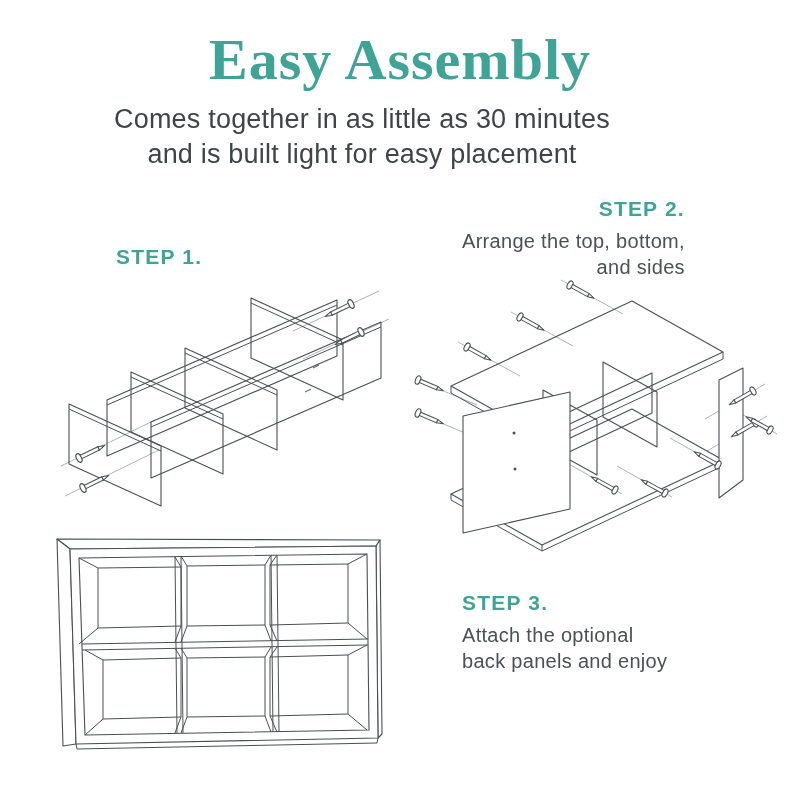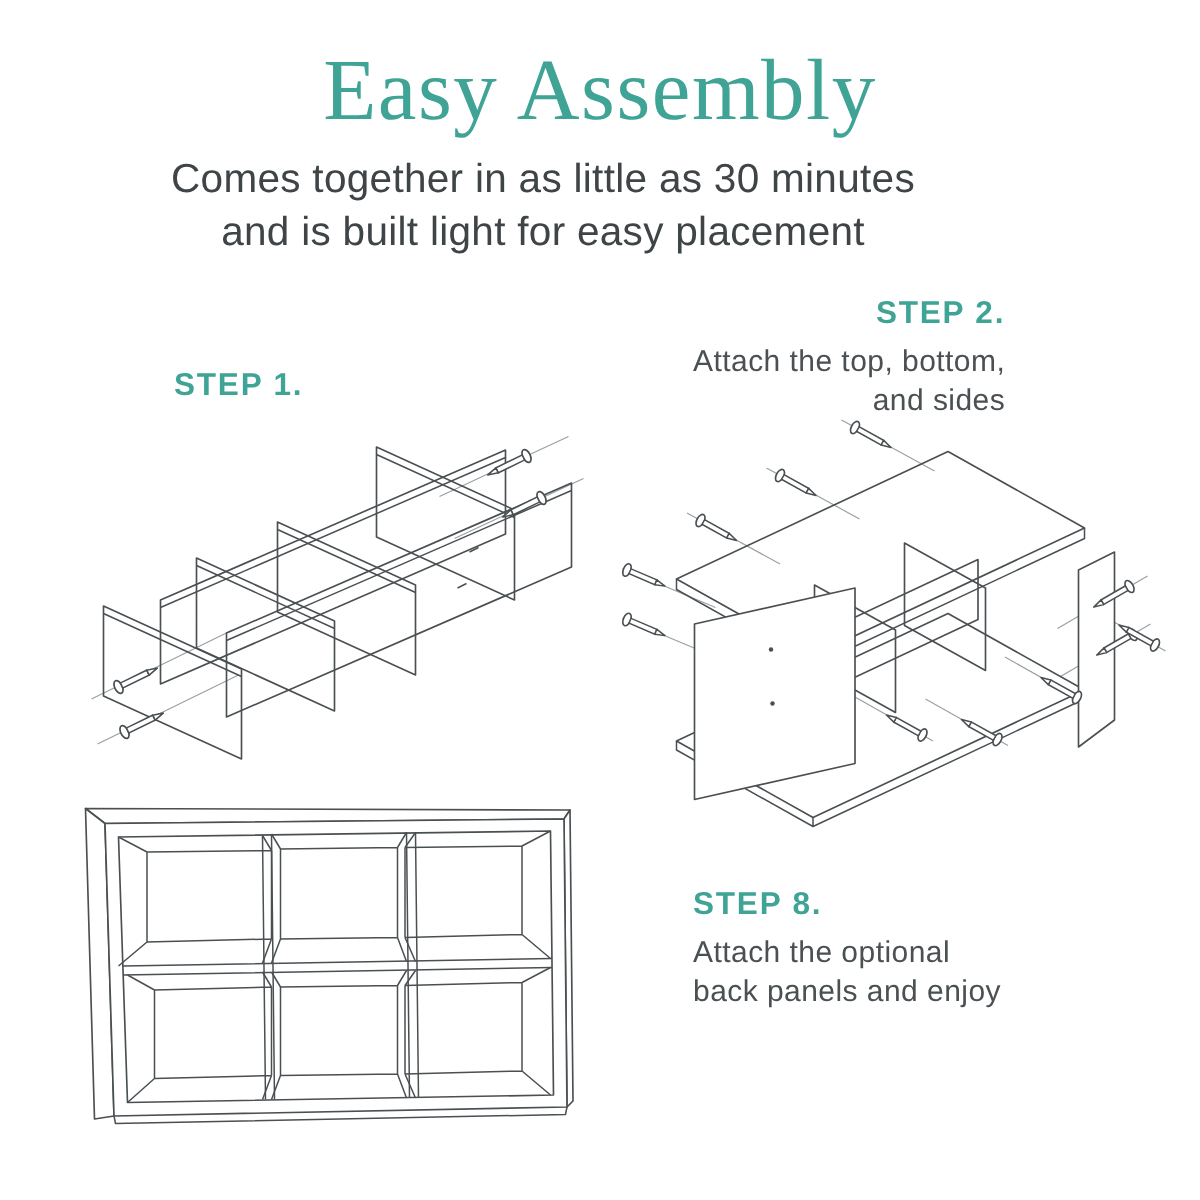--- a/index.html
+++ b/index.html
@@ -6,21 +6,21 @@
     --teal:#3FA396;
     --ink:#3F4447;
     --body:#4B5053;
     --line:#4A4F52;
     --leader:#9AA0A3;
   }
   html,body{margin:0;padding:0;background:#fff;}
   .canvas{position:relative;width:800px;height:800px;background:#ffffff;overflow:hidden;
           font-family:"Liberation Sans",sans-serif;}
   .title{position:absolute;top:26px;left:0;width:800px;text-align:center;
-         font-family:"Liberation Serif",serif;font-weight:normal;font-size:58px;
+         font-family:"Liberation Serif",serif;font-weight:bold;font-size:58px;
          color:var(--teal);letter-spacing:1px;margin:0;}
   .subtitle{position:absolute;top:102px;left:0;width:724px;text-align:center;
             font-size:27px;line-height:35px;color:var(--ink);letter-spacing:0.2px;}
   .step-block{position:absolute;}
   .step-label{font-size:21px;font-weight:bold;color:var(--teal);letter-spacing:1.2px;
               margin-bottom:7px;}
   .step-desc{font-size:20px;line-height:26px;color:var(--body);letter-spacing:0.3px;}
   .step1-text{left:116px;top:197px;margin-top:48px;}
   .step2-text{left:462px;top:197px;text-align:right;}
   .step3-text{left:462px;top:591px;}
@@ -47,27 +47,27 @@
     <div>and is built light for easy placement</div>
   </div>
 
   <div class="step-block step1-text">
     <div class="step-label">STEP 1.</div>
   </div>
 
   <div class="step-block step2-text">
     <div class="step-label">STEP 2.</div>
     <div class="step-desc">
-      <div>Attach the top, bottom,</div>
+      <div>Arrange the top, bottom,</div>
       <div>and sides</div>
     </div>
   </div>
 
   <div class="step-block step3-text">
-    <div class="step-label">STEP 8.</div>
+    <div class="step-label">STEP 3.</div>
     <div class="step-desc">
       <div>Attach the optional</div>
       <div>back panels and enjoy</div>
     </div>
   </div>
 
   <svg class="diagram d1" width="340" height="245" viewBox="0 0 340 245">
     <defs>
       <g id="s1screw">
         <ellipse cx="0" cy="0" rx="2.2" ry="4" fill="#fff" stroke="#4A4F52" stroke-width="1"></ellipse>

